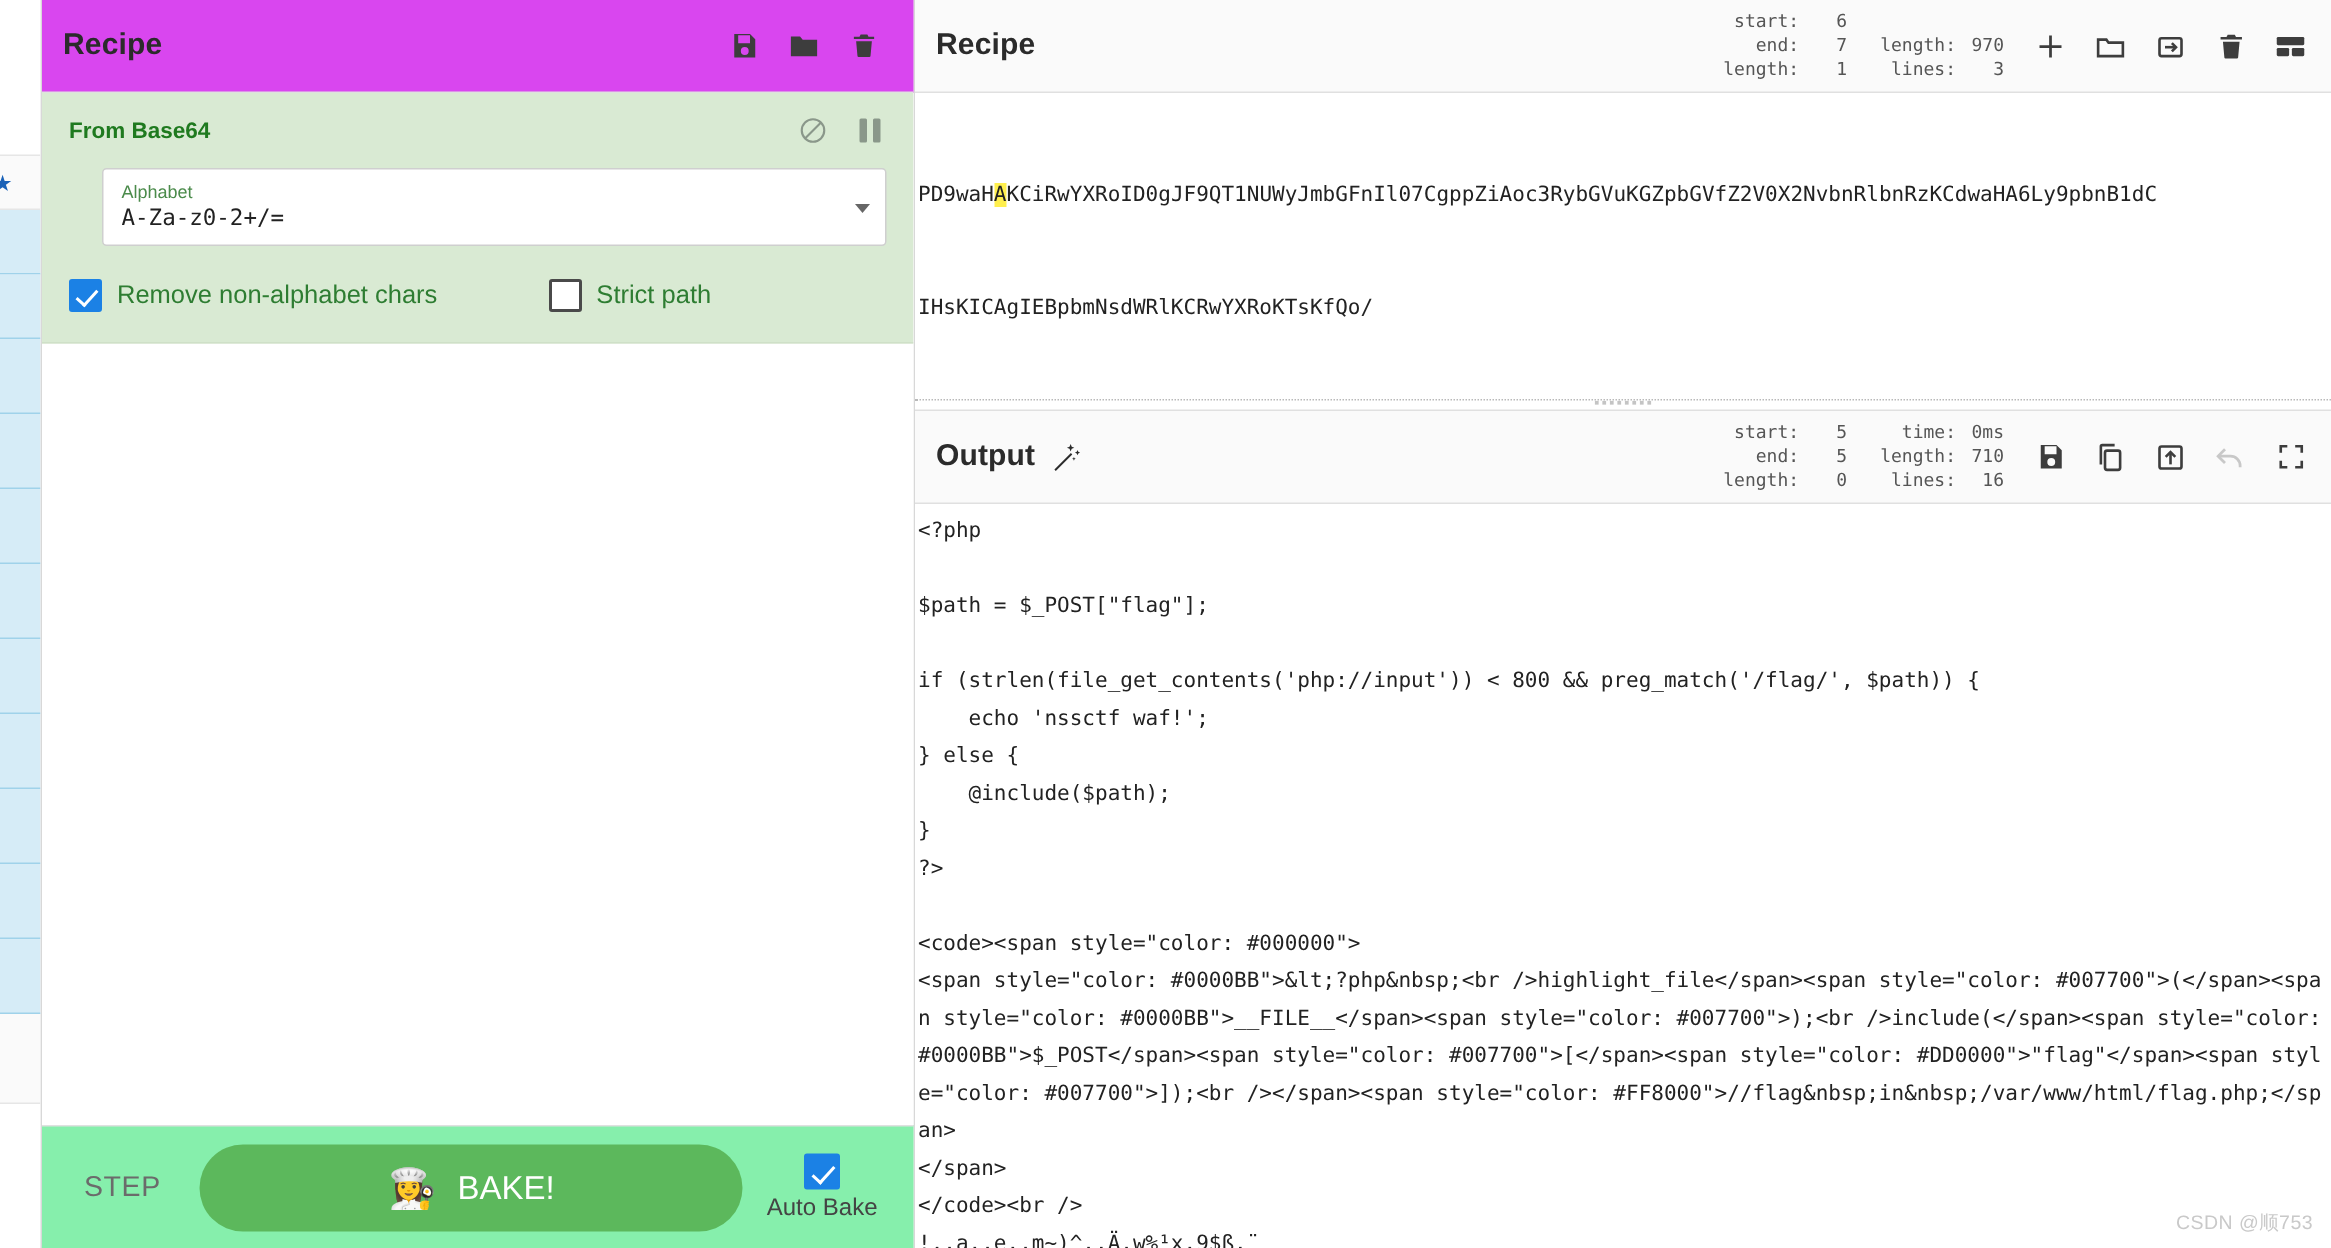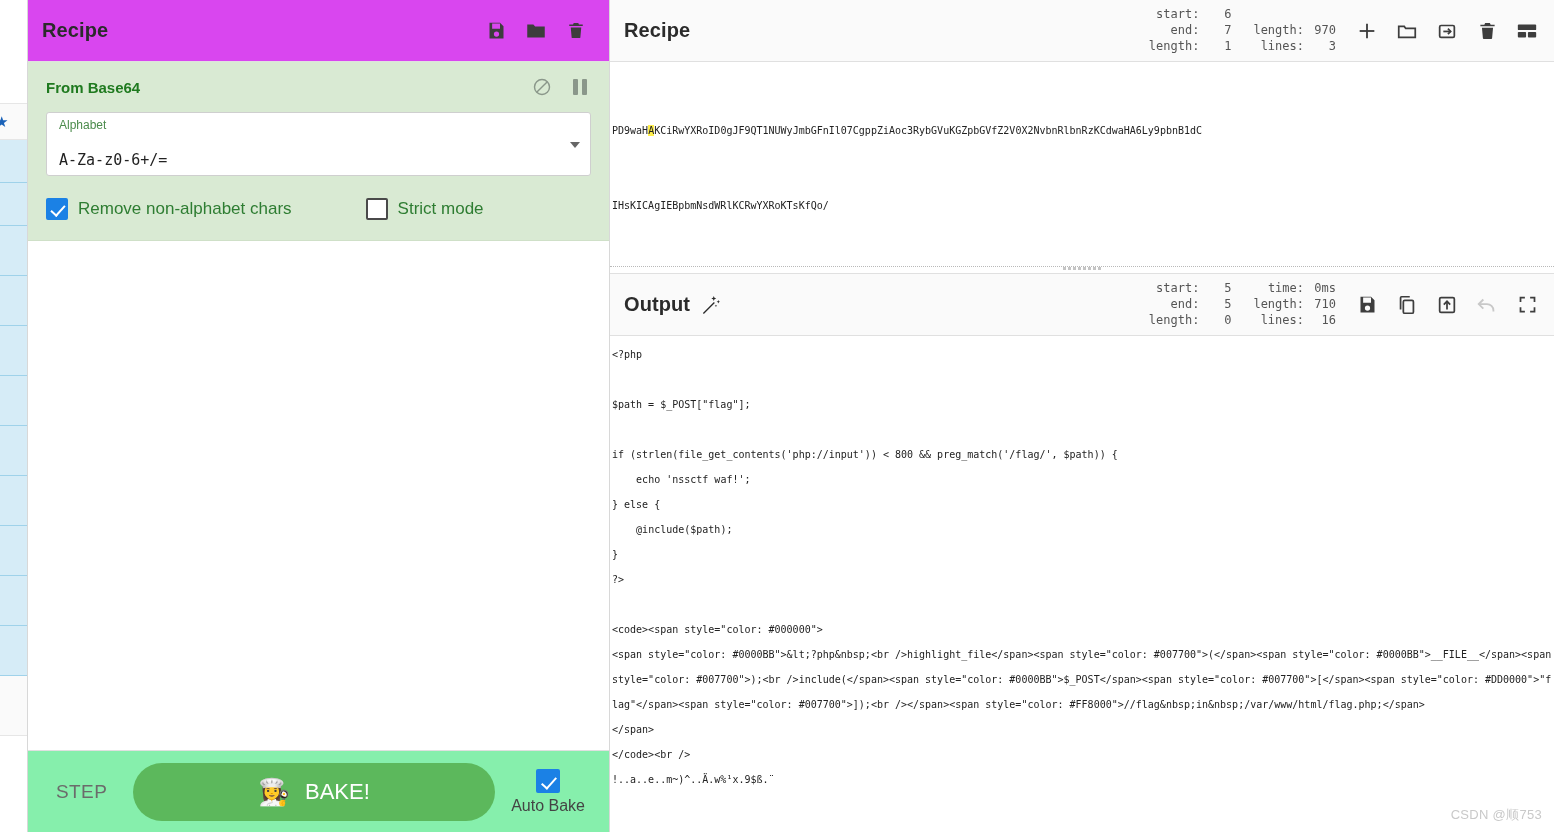--- a/index.html
+++ b/index.html
@@ -122,25 +122,26 @@
     color: #1f7a1f;
   }
   .op-head-icons { margin-left: auto; display: flex; align-items: center; gap: 16px; color: #7d8c7d; }
   .op-head-icons .ico { color: #8a978a; }
 
   .arg-field {
     position: relative;
     background: #fff;
     border: 1px solid #cfcfcf;
     border-radius: 3px;
-    height: 64px;
+    height: 52px;
     padding: 5px 30px 5px 12px;
     display: flex;
     flex-direction: column;
-    justify-content: space-between;
+    justify-content: center;
+    margin-left: 22px;
   }
   .arg-label {
     font-size: 12px;
     color: #4b8b4b;
     line-height: 14px;
   }
   .arg-value {
     font-family: "DejaVu Sans Mono", monospace;
     font-size: 15px;
     color: #222;
@@ -288,21 +289,21 @@
   .input-area {
     flex: 0 0 212px;
     height: 212px;
     position: relative;
     overflow: hidden;
     background: #fff;
     border-bottom: 1px solid #e0e0e0;
   }
   .text-body {
     font-family: "DejaVu Sans Mono", monospace;
-    font-size: 10px;
+    font-size: 14px;
     line-height: 25px;
     color: #222;
     white-space: pre;
     padding: 6px 0 0 2px;
     overflow: hidden;
   }
   .text-body .ln { display: block; padding-left: 0; }
   .hl { background: #ffef4d; }
 
   .input-dotted {
@@ -405,32 +406,32 @@
               <svg width="16" height="18" viewBox="0 0 16 18" fill="currentColor">
                 <rect x="1" y="1" width="5" height="16" rx="1"></rect>
                   <rect x="10" y="1" width="5" height="16" rx="1"></rect>
               </svg>
             </span>
           </span>
         </div>
 
         <div class="arg-field">
           <span class="arg-label">Alphabet</span>
-          <span class="arg-value">A-Za-z0-6+/=</span>
+          <span class="arg-value">A-Za-z0-2+/=</span>
           <span class="arg-caret"></span>
         </div>
 
         <div class="arg-checks">
           <label class="check-wrap">
             <span class="cbx checked"></span>
             <span class="check-label">Remove non-alphabet chars</span>
           </label>
           <label class="check-wrap second">
             <span class="cbx"></span>
-            <span class="check-label">Strict mode</span>
+            <span class="check-label">Strict path</span>
           </label>
         </div>
       </div>
     </div>
 
     <div class="recipe-bottom">
       <span class="step-btn">STEP</span>
       <div class="bake-btn">
         <span class="chef">👩‍🍳</span>
         <span>BAKE!</span>

